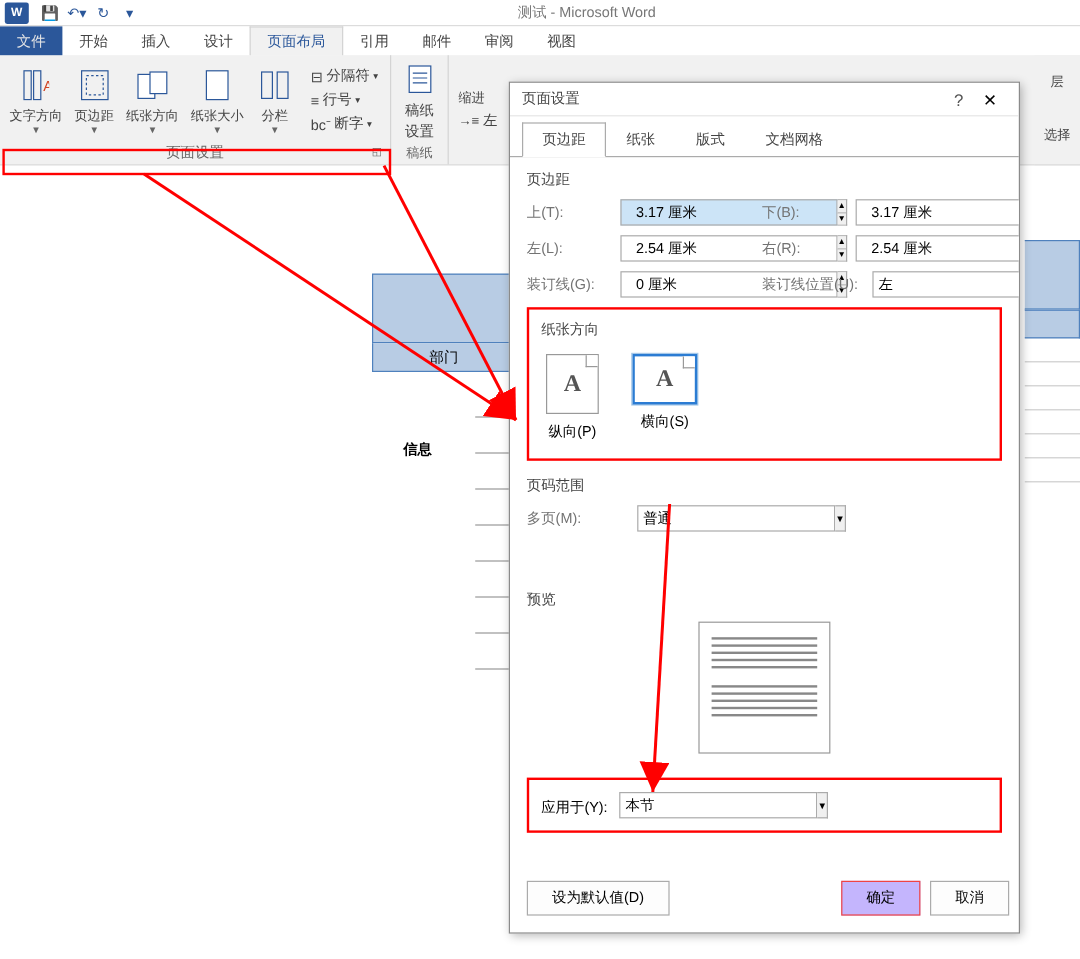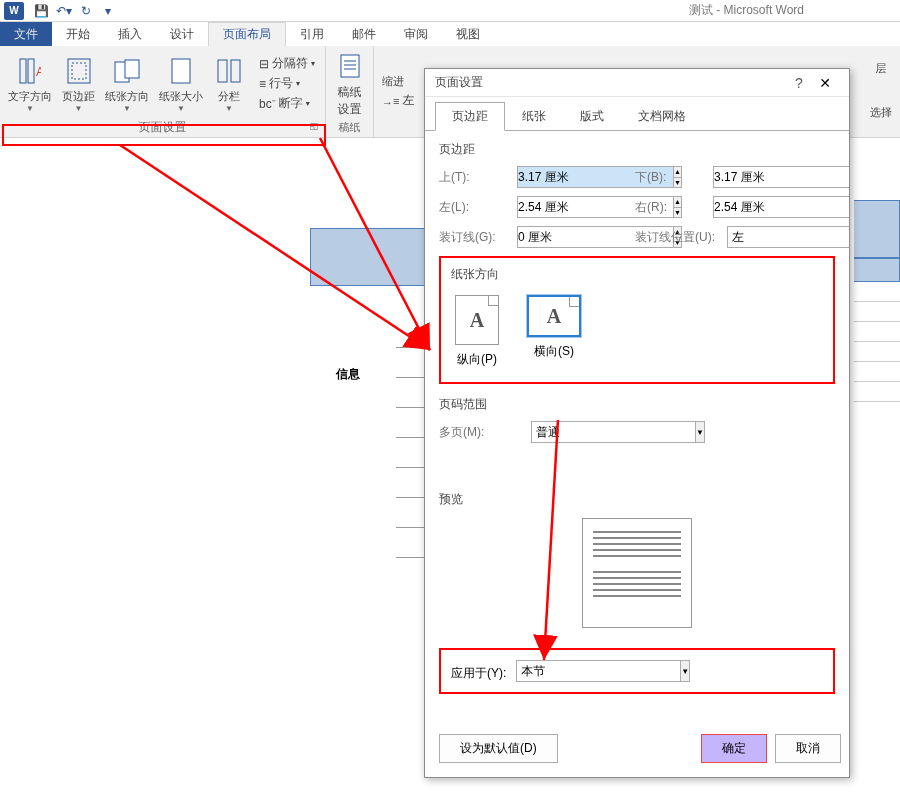--- a/index.html
+++ b/index.html
@@ -3,21 +3,21 @@
 <meta charset="utf-8">
 <style>
 *{box-sizing:border-box;margin:0;padding:0;font-family:"Microsoft YaHei",SimSun,sans-serif;font-size:12px}
 body{background:#fff;width:900px;height:799px;position:relative;overflow:hidden}
 
 
 .titlebar{height:22px;background:#fff;display:flex;align-items:center;border-bottom:1px solid #d4d4d4}
 .titlebar .app-icon{width:20px;height:18px;background:#2b579a;margin:0 4px;display:flex;align-items:center;justify-content:center;color:#fff;font-size:10px;font-weight:bold;border-radius:2px}
 .titlebar .qat{display:flex;gap:2px;padding:0 4px}
 .titlebar .qat-btn{width:20px;height:18px;display:flex;align-items:center;justify-content:center;color:#2b579a;cursor:pointer}
-.titlebar .title{flex:1;text-align:right;color:#777;font-size:12px;padding-right:96px}
+.titlebar .title{flex:1;text-align:center;color:#777;font-size:12px;padding-right:44px}
 
 
 .ribbon-tabs{height:24px;display:flex;background:#fff}
 .ribbon-tab{padding:0 14px;display:flex;align-items:center;cursor:pointer;color:#444}
 .ribbon-tab.file{background:#2b579a;color:#e5e5e5}
 .ribbon-tab.active{background:#f1f1f1;border-top:1px solid #d4d4d4;border-left:1px solid #d4d4d4;border-right:1px solid #d4d4d4;color:#2b579a}
 
 
 .ribbon{height:92px;background:#f1f1f1;border-bottom:1px solid #d4d4d4;display:flex}
 .rgroup{border-right:1px solid #d4d4d4;padding:2px 4px;display:flex;flex-direction:column}
@@ -51,21 +51,21 @@
 .dialog-title .close{width:28px;text-align:center;cursor:pointer;font-size:14px}
 .dialog-tabs{display:flex;padding:4px 10px 0 10px;border-bottom:1px solid #ababab;gap:0}
 .dialog-tab{padding:5px 16px;cursor:pointer;color:#444;border:1px solid transparent;border-bottom:none;position:relative;top:1px}
 .dialog-tab.active{border:1px solid #ababab;border-bottom:1px solid #fff;background:#fff}
 .dialog-body{flex:1;padding:10px 14px;overflow:hidden}
 .fieldset-label{font-size:12px;color:#444;margin-bottom:8px}
 .field-row{display:flex;align-items:center;margin-bottom:8px;gap:8px}
 .field-row label{width:70px;color:#737373}
 .field-row label.w2{width:84px}
 .spin{display:flex;width:100px}
-.spin input{flex:1;border:1px solid #ababab;padding:2px 0;font-size:12px;height:22px}
+.spin input{flex:1;border:1px solid #ababab;padding:2px 12px;font-size:12px;height:22px}
 .spin .spinbtns{width:16px;display:flex;flex-direction:column;border:1px solid #ababab;border-left:none}
 .spin .spinbtns div{flex:1;display:flex;align-items:center;justify-content:center;font-size:7px;background:#f0f0f0;cursor:pointer}
 .spin .spinbtns div:first-child{border-bottom:1px solid #ababab}
 .combo{display:flex;width:100px}
 .combo input{flex:1;border:1px solid #ababab;padding:2px 4px;height:22px}
 .combo .dd{width:18px;border:1px solid #ababab;border-left:none;background:#f0f0f0;display:flex;align-items:center;justify-content:center;font-size:8px;cursor:pointer}
 
 .orient-box{border:2px solid #ff0000;padding:8px 10px 10px 10px;margin-top:6px;margin-bottom:12px}
 .orient-opts{display:flex;gap:20px;margin-top:6px}
 .orient-opt{display:flex;flex-direction:column;align-items:center;cursor:pointer;padding:4px}
@@ -226,20 +226,21 @@
 <div class="right-crop">
   <div class="rb">层</div>
   <div class="rb">选择</div>
 </div>
 
 <div class="pagesetup-hl"></div>
 
 <div class="docarea">
   <div class="doc-table">
     <div class="thead"></div>
+    <div class="cell">部门</div>
   </div>
   <div class="doc-info">信息</div>
   <div class="doc-lines">
       <div></div>
       <div></div>
       <div></div>
       <div></div>
       <div></div>
       <div></div>
       <div></div>

